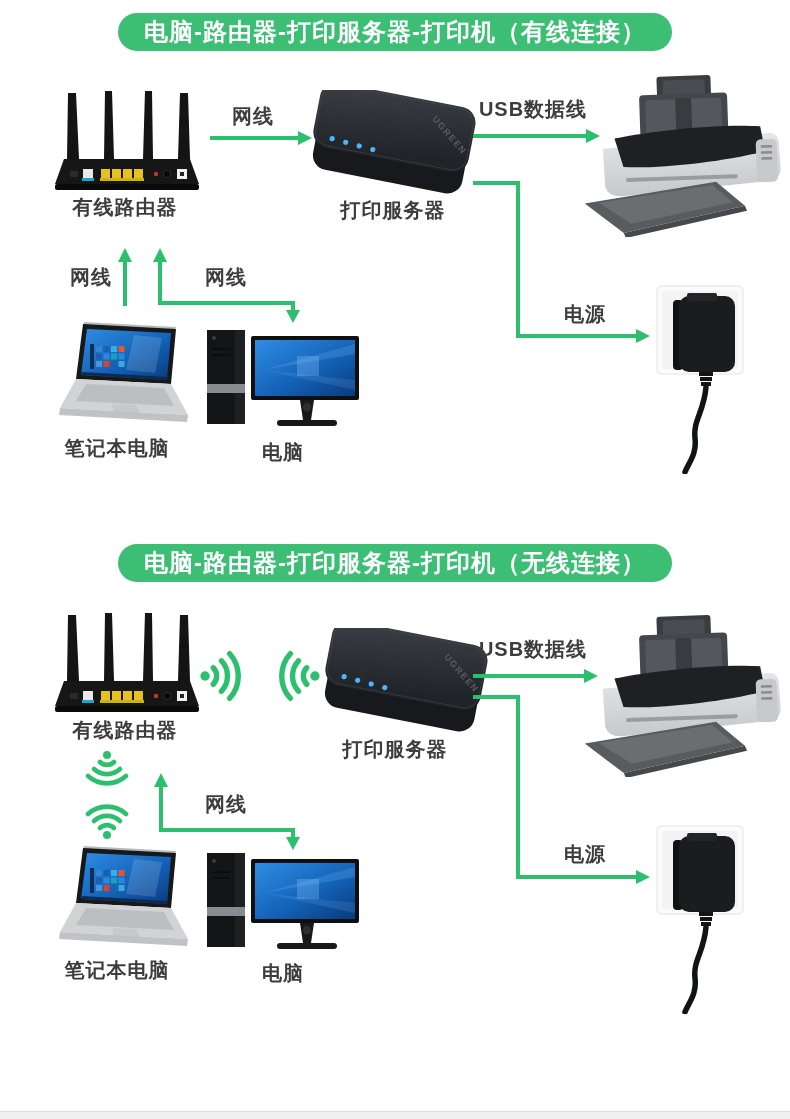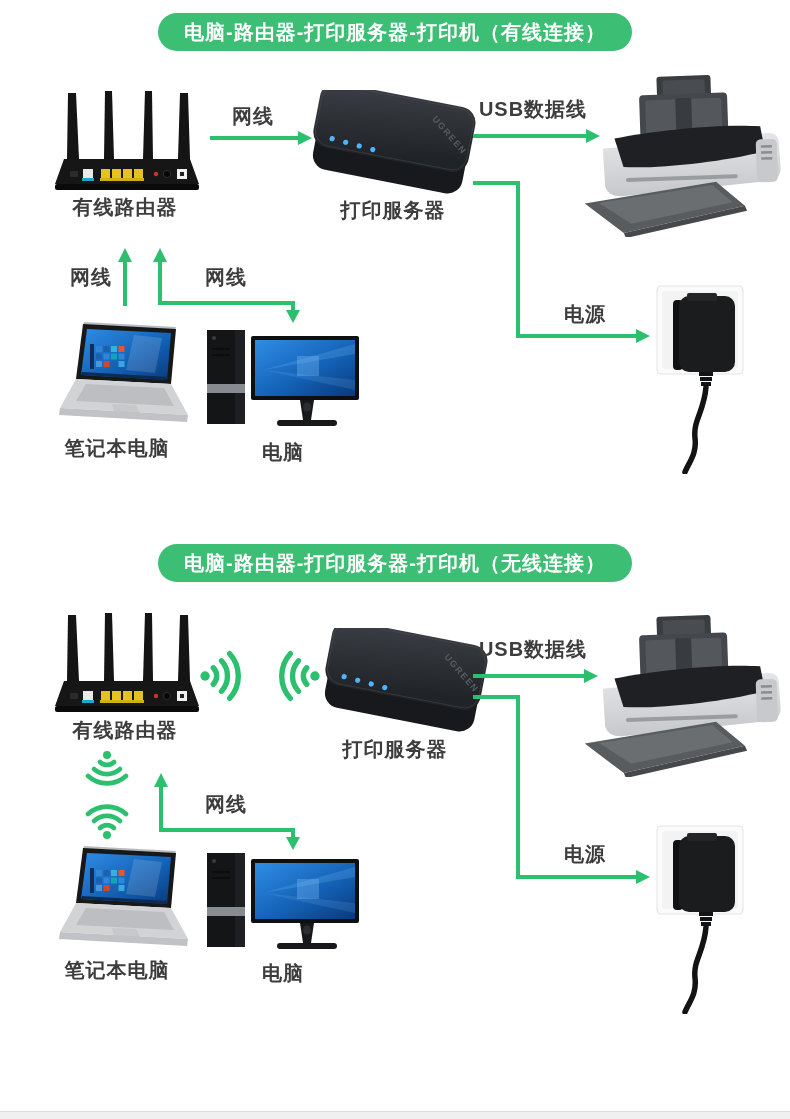--- a/index.html
+++ b/index.html
@@ -1,20 +1,20 @@
 <!DOCTYPE html>
 <html style="--page-bg: #ffffff; --title-bg: #3cbe74; --title-text: #ffffff; --arrow: #2cc06e; --label: #3d3d3d; --footer-strip: #f0f0f0;"><head>
 <meta charset="utf-8">
 <style>
   html,body{margin:0;padding:0;background:#fff;}
   .page{position:relative;width:790px;height:1119px;background:var(--page-bg,#fff);overflow:hidden;
         font-family:"Liberation Sans","DejaVu Sans",sans-serif;}
   .title-pill{position:absolute;left:50%;transform:translateX(-50%);height:38px;line-height:38px;
         padding:0 26px;border-radius:19px;background:var(--title-bg,#3cbe74);color:var(--title-text,#fff);
-        font-size:20px;font-weight:700;letter-spacing:1px;white-space:nowrap;}
+        font-size:24px;font-weight:700;letter-spacing:1px;white-space:nowrap;}
   .lbl{position:absolute;font-size:20px;font-weight:700;color:var(--label,#3d3d3d);
         text-align:center;letter-spacing:1px;white-space:nowrap;}
   .dev{position:absolute;}
   .overlay{position:absolute;left:0;top:0;pointer-events:none;}
   .overlay line,.overlay polyline{stroke:var(--arrow,#2cc06e);stroke-width:4;fill:none;}
   .overlay polygon{fill:var(--arrow,#2cc06e);}
   .wifi{position:absolute;}
   .wifi path{stroke:var(--arrow,#2cc06e);stroke-width:4.6;fill:none;stroke-linecap:round;}
   .wifi circle{fill:var(--arrow,#2cc06e);}
   .footer-strip{position:absolute;left:0;right:0;bottom:0;height:7px;

